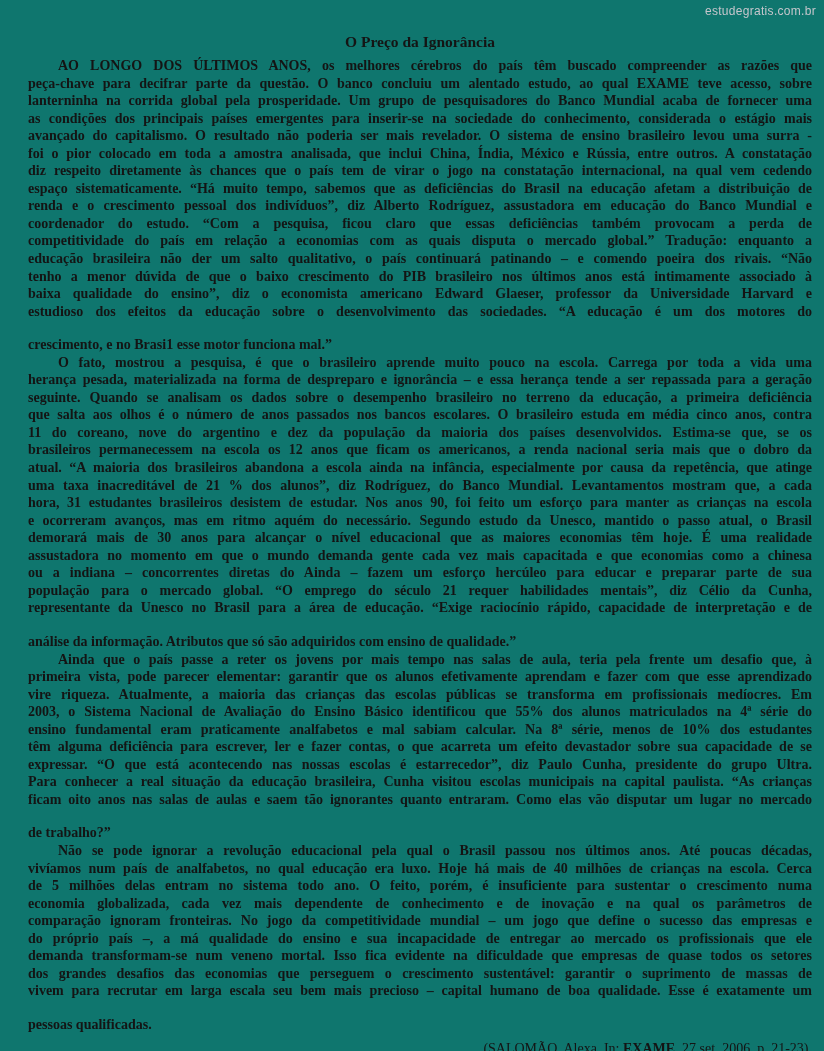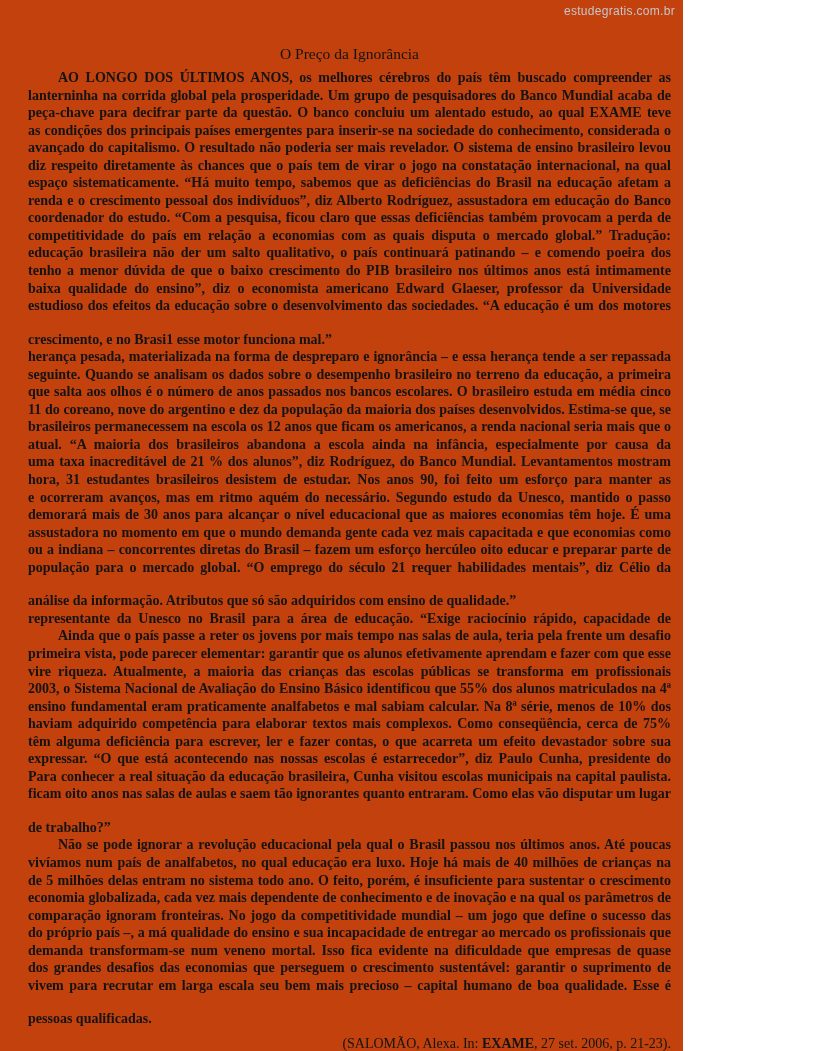--- a/index.html
+++ b/index.html
@@ -2,43 +2,43 @@
 <html><head>
 <meta charset="utf-8">
 <style>
   html, body {
     margin: 0;
     padding: 0;
     background: #ffffff;
   }
   .page {
     position: relative;
-    width: 683px;
+    width: 824px;
     height: 1051px;
-    background: #c2410c;
+    background: #0f766e;
     font-family: "Liberation Serif", serif;
     color: #141414;
     overflow: hidden;
     box-sizing: border-box;
     padding-top: 32px;
   }
   .watermark {
     position: absolute;
     top: 4px;
     right: 8px;
     font-family: "Liberation Sans", sans-serif;
     font-size: 12px;
     color: #c6c6cc;
     letter-spacing: 0.3px;
   }
   .title {
-    margin: 12px 12px 6px 28px;
+    margin: 0 12px 6px 28px;
     text-align: center;
     font-size: 15.5px;
-    font-weight: normal;
+    font-weight: bold;
     line-height: 19px;
   }
   .content {
     margin-left: 28px;
     margin-right: 12px;
   }
   .line {
     position: relative;
     font-size: 14px;
     line-height: 17.55px;
@@ -65,55 +65,56 @@
   .bold { font-weight: bold; }
 </style>
 </head>
 <body>
 
 <div class="page">
   <div class="watermark">estudegratis.com.br</div>
   <h1 class="title">O Preço da Ignorância</h1>
   <div class="content" id="lines-container">
       <div class="line indent"><span>AO LONGO DOS ÚLTIMOS ANOS, os melhores cérebros do país têm buscado compreender as razões que</span></div>
+      <div class="line"><span>peça-chave para decifrar parte da questão. O banco concluiu um alentado estudo, ao qual EXAME teve acesso, sobre</span></div>
       <div class="line"><span>lanterninha na corrida global pela prosperidade. Um grupo de pesquisadores do Banco Mundial acaba de fornecer uma</span></div>
-      <div class="line"><span>peça-chave para decifrar parte da questão. O banco concluiu um alentado estudo, ao qual EXAME teve acesso, sobre</span></div>
       <div class="line"><span>as condições dos principais países emergentes para inserir-se na sociedade do conhecimento, considerada o estágio mais</span></div>
       <div class="line"><span>avançado do capitalismo. O resultado não poderia ser mais revelador. O sistema de ensino brasileiro levou uma surra -</span></div>
+      <div class="line"><span>foi o pior colocado em toda a amostra analisada, que inclui China, Índia, México e Rússia, entre outros. A constatação</span></div>
       <div class="line"><span>diz respeito diretamente às chances que o país tem de virar o jogo na constatação internacional, na qual vem cedendo</span></div>
       <div class="line"><span>espaço sistematicamente. “Há muito tempo, sabemos que as deficiências do Brasil na educação afetam a distribuição de</span></div>
       <div class="line"><span>renda e o crescimento pessoal dos indivíduos”, diz Alberto Rodríguez, assustadora em educação do Banco Mundial e</span></div>
       <div class="line"><span>coordenador do estudo. “Com a pesquisa, ficou claro que essas deficiências também provocam a perda de</span></div>
       <div class="line"><span>competitividade do país em relação a economias com as quais disputa o mercado global.” Tradução: enquanto a</span></div>
       <div class="line"><span>educação brasileira não der um salto qualitativo, o país continuará patinando – e comendo poeira dos rivais. “Não</span></div>
       <div class="line"><span>tenho a menor dúvida de que o baixo crescimento do PIB brasileiro nos últimos anos está intimamente associado à</span></div>
       <div class="line"><span>baixa qualidade do ensino”, diz o economista americano Edward Glaeser, professor da Universidade Harvard e</span></div>
       <div class="line"><span>estudioso dos efeitos da educação sobre o desenvolvimento das sociedades. “A educação é um dos motores do</span></div>
       <div class="line last"><span>crescimento, e no Brasi1 esse motor funciona mal.”</span></div>
+      <div class="line indent"><span>O fato, mostrou a pesquisa, é que o brasileiro aprende muito pouco na escola. Carrega por toda a vida uma</span></div>
       <div class="line"><span>herança pesada, materializada na forma de despreparo e ignorância – e essa herança tende a ser repassada para a geração</span></div>
       <div class="line"><span>seguinte. Quando se analisam os dados sobre o desempenho brasileiro no terreno da educação, a primeira deficiência</span></div>
       <div class="line"><span>que salta aos olhos é o número de anos passados nos bancos escolares. O brasileiro estuda em média cinco anos, contra</span></div>
       <div class="line"><span>11 do coreano, nove do argentino e dez da população da maioria dos países desenvolvidos. Estima-se que, se os</span></div>
       <div class="line"><span>brasileiros permanecessem na escola os 12 anos que ficam os americanos, a renda nacional seria mais que o dobro da</span></div>
       <div class="line"><span>atual. “A maioria dos brasileiros abandona a escola ainda na infância, especialmente por causa da repetência, que atinge</span></div>
       <div class="line"><span>uma taxa inacreditável de 21 % dos alunos”, diz Rodríguez, do Banco Mundial. Levantamentos mostram que, a cada</span></div>
       <div class="line"><span>hora, 31 estudantes brasileiros desistem de estudar. Nos anos 90, foi feito um esforço para manter as crianças na escola</span></div>
       <div class="line"><span>e ocorreram avanços, mas em ritmo aquém do necessário. Segundo estudo da Unesco, mantido o passo atual, o Brasil</span></div>
       <div class="line"><span>demorará mais de 30 anos para alcançar o nível educacional que as maiores economias têm hoje. É uma realidade</span></div>
       <div class="line"><span>assustadora no momento em que o mundo demanda gente cada vez mais capacitada e que economias como a chinesa</span></div>
-      <div class="line"><span>ou a indiana – concorrentes diretas do Brasil – fazem um esforço hercúleo oito educar e preparar parte de sua</span></div>
+      <div class="line"><span>ou a indiana – concorrentes diretas do Ainda – fazem um esforço hercúleo para educar e preparar parte de sua</span></div>
       <div class="line"><span>população para o mercado global. “O emprego do século 21 requer habilidades mentais”, diz Célio da Cunha,</span></div>
+      <div class="line"><span>representante da Unesco no Brasil para a área de educação. “Exige raciocínio rápido, capacidade de interpretação e de</span></div>
       <div class="line last"><span>análise da informação. Atributos que só são adquiridos com ensino de qualidade.”</span></div>
-      <div class="line"><span>representante da Unesco no Brasil para a área de educação. “Exige raciocínio rápido, capacidade de interpretação e de</span></div>
       <div class="line indent"><span>Ainda que o país passe a reter os jovens por mais tempo nas salas de aula, teria pela frente um desafio que, à</span></div>
       <div class="line"><span>primeira vista, pode parecer elementar: garantir que os alunos efetivamente aprendam e fazer com que esse aprendizado</span></div>
       <div class="line"><span>vire riqueza. Atualmente, a maioria das crianças das escolas públicas se transforma em profissionais medíocres. Em</span></div>
       <div class="line"><span>2003, o Sistema Nacional de Avaliação do Ensino Básico identificou que 55% dos alunos matriculados na 4ª série do</span></div>
       <div class="line"><span>ensino fundamental eram praticamente analfabetos e mal sabiam calcular. Na 8ª série, menos de 10% dos estudantes</span></div>
-      <div class="line"><span>haviam adquirido competência para elaborar textos mais complexos. Como conseqüência, cerca de 75% dos adultos</span></div>
       <div class="line"><span>têm alguma deficiência para escrever, ler e fazer contas, o que acarreta um efeito devastador sobre sua capacidade de se</span></div>
       <div class="line"><span>expressar. “O que está acontecendo nas nossas escolas é estarrecedor”, diz Paulo Cunha, presidente do grupo Ultra.</span></div>
       <div class="line"><span>Para conhecer a real situação da educação brasileira, Cunha visitou escolas municipais na capital paulista. “As crianças</span></div>
       <div class="line"><span>ficam oito anos nas salas de aulas e saem tão ignorantes quanto entraram. Como elas vão disputar um lugar no mercado</span></div>
       <div class="line last"><span>de trabalho?”</span></div>
       <div class="line indent"><span>Não se pode ignorar a revolução educacional pela qual o Brasil passou nos últimos anos. Até poucas décadas,</span></div>
       <div class="line"><span>vivíamos num país de analfabetos, no qual educação era luxo. Hoje há mais de 40 milhões de crianças na escola. Cerca</span></div>
       <div class="line"><span>de 5 milhões delas entram no sistema todo ano. O feito, porém, é insuficiente para sustentar o crescimento numa</span></div>
       <div class="line"><span>economia globalizada, cada vez mais dependente de conhecimento e de inovação e na qual os parâmetros de</span></div>
       <div class="line"><span>comparação ignoram fronteiras. No jogo da competitividade mundial – um jogo que define o sucesso das empresas e</span></div>

